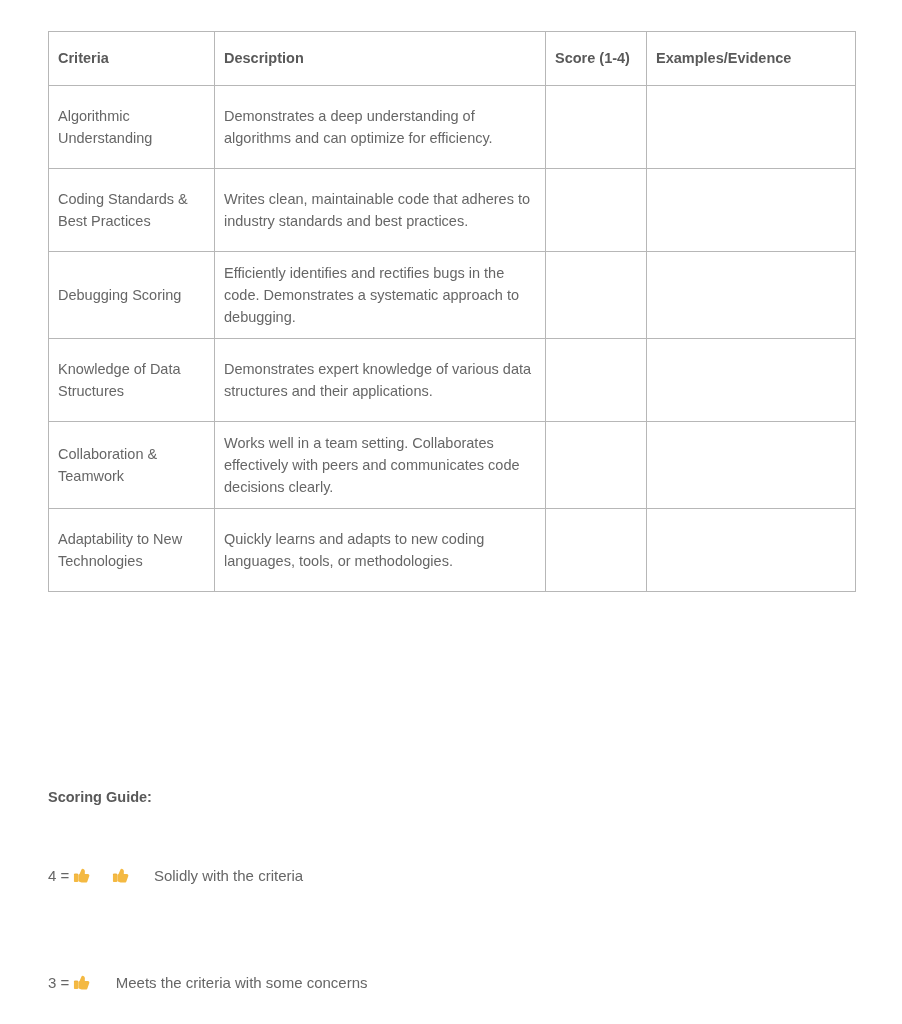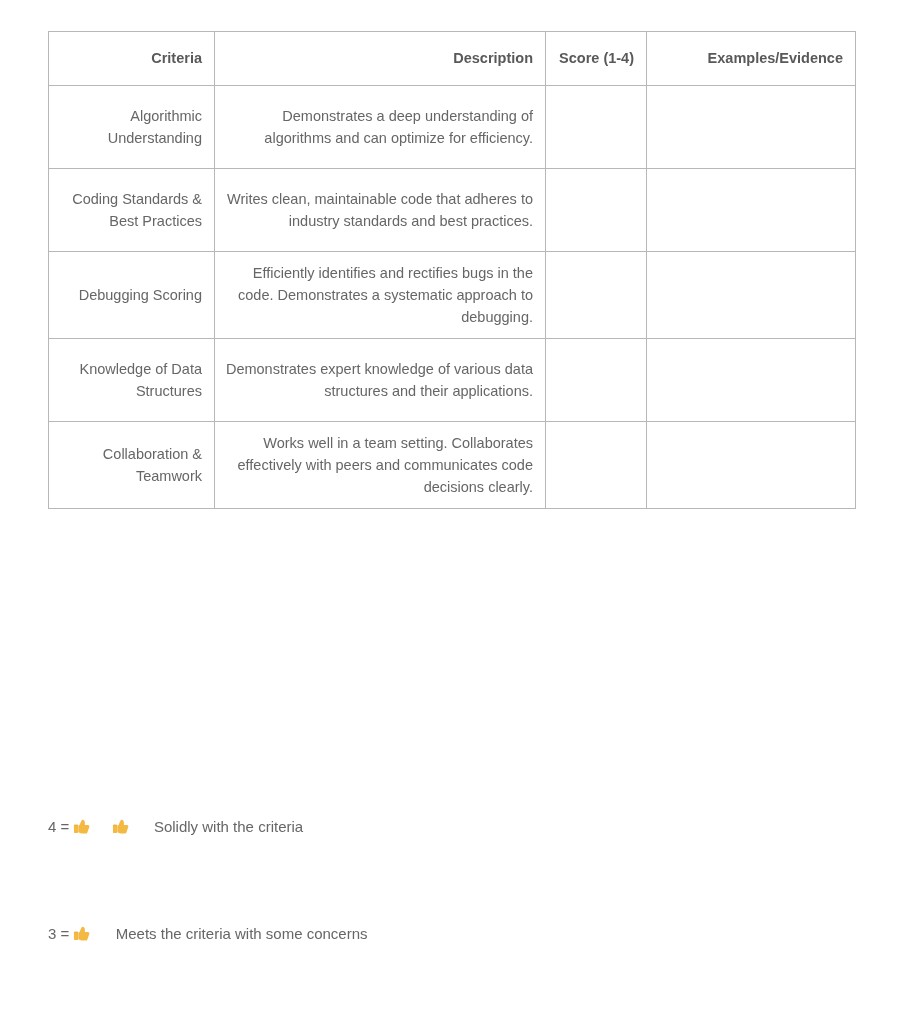--- a/index.html
+++ b/index.html
@@ -33,21 +33,21 @@
   table.rubric {
     border-collapse: collapse;
     width: 807px;
     table-layout: fixed;
     background: #ffffff;
   }
   table.rubric td, table.rubric th {
     border: 1px solid #b7b7b7;
     vertical-align: middle;
     padding: 10px 12px 10px 9px;
-    text-align: right;
+    text-align: left;
     font-weight: normal;
     font-size: 14.5px;
     line-height: 1.52;
     color: #666666;
     background: #ffffff;
   }
   table.rubric thead th {
     font-weight: bold;
     color: #595959;
     font-size: 14.5px;
@@ -142,25 +142,32 @@
           <td>Demonstrates expert knowledge of various data structures and their applications.</td>
           <td class="cell-empty"></td>
           <td class="cell-empty"></td>
         </tr>
         <tr>
           <td>Collaboration &amp; Teamwork</td>
           <td>Works well in a team setting. Collaborates effectively with peers and communicates code decisions clearly.</td>
           <td class="cell-empty"></td>
           <td class="cell-empty"></td>
         </tr>
+        <tr>
+          <td>Adaptability to New Technologies</td>
+          <td>Quickly learns and adapts to new coding languages, tools, or methodologies.</td>
+          <td class="cell-empty"></td>
+          <td class="cell-empty"></td>
+        </tr>
       </tbody>
     </table>
   </div>
 
   <div class="scoring">
+    <div class="scoring-title">Scoring Guide:</div>
 
     <div class="score-line">
       <span class="score-prefix">4 = </span>
       <span class="emoji">
         <svg width="17" height="17" viewBox="0 0 36 36" aria-hidden="true">
           <path fill="#f4b942" d="M34.2 16.4c-.5-1-1.6-1.6-2.8-1.6h-7.1l.8-4.2c.4-2.1-.2-4.1-1.6-5.4-.9-.8-2-1.3-3.2-1.3-1 0-1.9.6-2.3 1.5l-4.1 9.3-2.6 1.6v14.1l2.6.9 1 .3c2.2.7 4.6 1.1 6.9 1.1h5.5c1.6 0 3-1.1 3.3-2.6l3.9-11.1c.2-.8.1-1.8-.3-2.6z"></path>
           <path fill="#e2a233" d="M23.1 14.8h8.3c.5 0 .9.1 1.3.3-.4-.2-.9-.3-1.3-.3h-7.1l.8-4.2z"></path>
           <path fill="#f4b942" d="M9.3 14.5H3.6c-.9 0-1.6.7-1.6 1.6v14.2c0 .9.7 1.6 1.6 1.6h5.7c.9 0 1.6-.7 1.6-1.6V16.1c0-.9-.7-1.6-1.6-1.6z"></path>
           <path fill="#e2a233" d="M9.3 14.5H3.6c-.9 0-1.6.7-1.6 1.6v1c0-.9.7-1.6 1.6-1.6h5.7c.9 0 1.6.7 1.6 1.6v-1c0-.9-.7-1.6-1.6-1.6z"></path>
         </svg>

